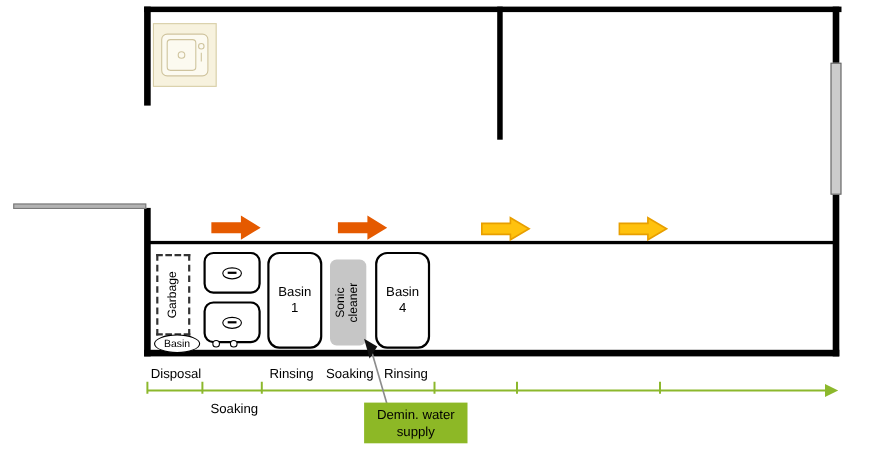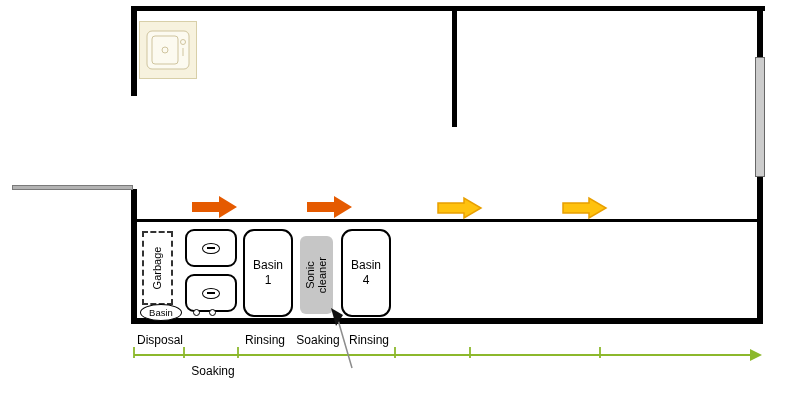--- a/index.html
+++ b/index.html
@@ -140,14 +140,17 @@
     <line x1="267" y1="2" x2="267" y2="13" stroke="#8CB82C"></line>
     <line x1="342" y1="2" x2="342" y2="13" stroke="#8CB82C"></line>
     <line x1="472" y1="2" x2="472" y2="13" stroke="#8CB82C"></line>
     <polygon points="622,4 634,10 622,16" fill="#8CB82C"></polygon>
   </svg>
 
   <svg id="pointer" width="50" height="70" viewBox="0 0 50 70">
     <line x1="34" y1="66" x2="20" y2="18" stroke="#8c8c8c" stroke-width="1.5"></line>
     <polygon points="13,6 25,13 18,24" fill="#111"></polygon>
   </svg>
+  <div id="demin">
+    <span>Demin. water supply</span>
+  </div>
 
 </div>
 
 </body></html>

